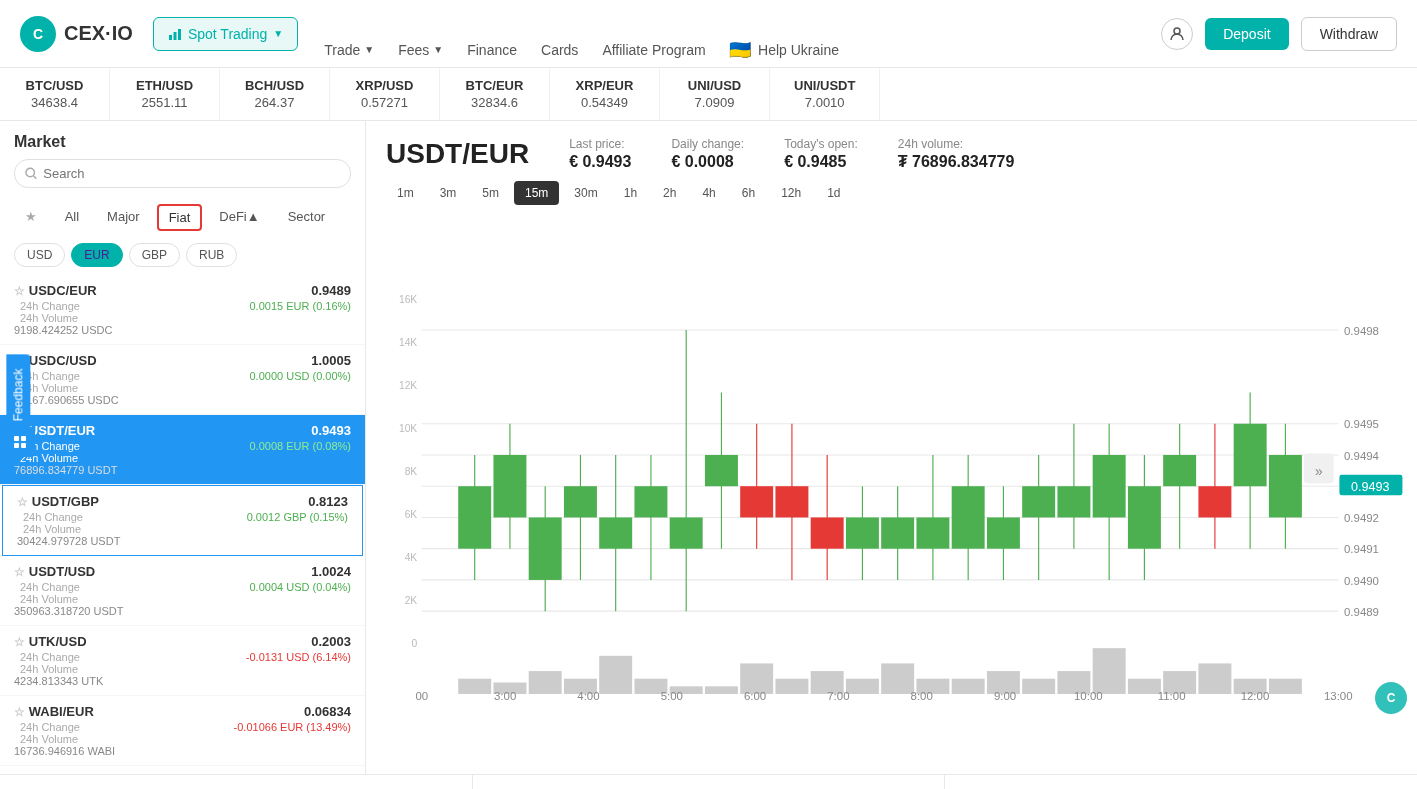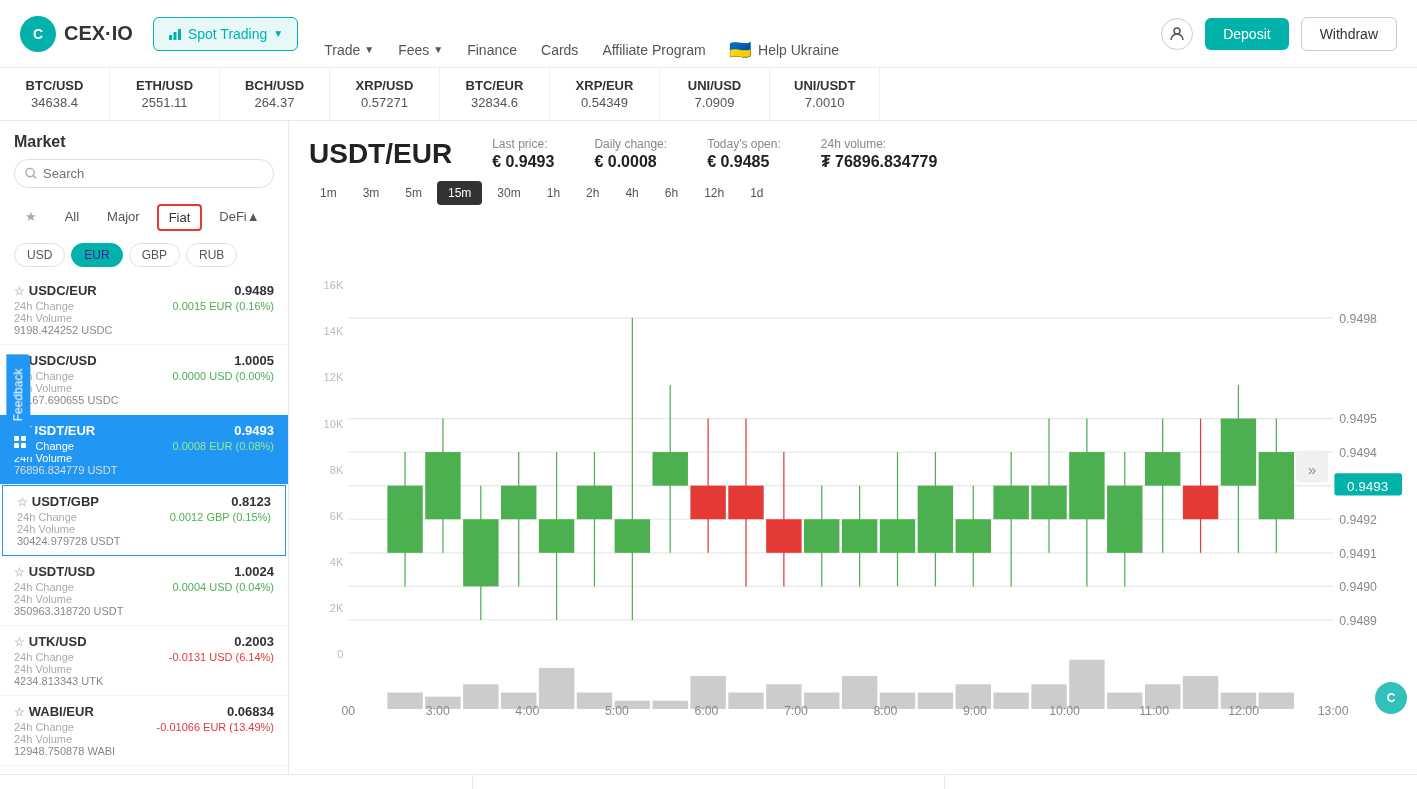--- a/index.html
+++ b/index.html
@@ -25,21 +25,21 @@
     
     .ticker-bar { background: #fff; border-bottom: 1px solid #e8e8e8; display: flex; gap: 0; overflow-x: auto; }
     .ticker-item { padding: 10px 24px; text-align: center; border-right: 1px solid #f0f0f0; cursor: pointer; min-width: 110px; }
     .ticker-item .pair { font-size: 13px; font-weight: 600; color: #333; }
     .ticker-item .price { font-size: 13px; color: #555; margin-top: 2px; }
 
     
     .main { display: flex; height: calc(100vh - 68px - 68px); }
 
     
-    .sidebar { width: 289px; background: #fff; border-right: 1px solid #e8e8e8; display: flex; flex-direction: column; overflow: hidden; }
+    .sidebar { width: 366px; background: #fff; border-right: 1px solid #e8e8e8; display: flex; flex-direction: column; overflow: hidden; }
     .sidebar-header { padding: 12px 14px 8px; }
     .market-title { font-size: 16px; font-weight: 600; margin-bottom: 8px; }
     .search-box { display: flex; align-items: center; border: 1px solid #e0e0e0; border-radius: 14px; padding: 6px 10px; gap: 6px; }
     .search-box input { border: none; outline: none; font-size: 13px; width: 100%; background: transparent; }
     .filter-tabs { display: flex; gap: 6px; padding: 8px 14px; }
     .filter-tab { padding: 4px 10px; font-size: 13px; border-radius: 4px; cursor: pointer; color: #555; border: 1px solid transparent; }
     .filter-tab.active { border: 2px solid #e53935; color: #333; font-weight: 500; }
     .filter-tab.star { color: #aaa; }
     .currency-tabs { display: flex; gap: 6px; padding: 4px 14px 8px; }
     .currency-tab { padding: 4px 12px; font-size: 12px; border: 1px solid #e0e0e0; border-radius: 12px; cursor: pointer; color: #555; background: #fff; }
@@ -49,21 +49,21 @@
     .market-item.active { background: #2196f3; color: white; }
     .market-item.active .label { color: white; }
     .market-item.active .change-pos { color: #90ee90; }
     .market-item.active .volume { color: #ddd; }
     .market-item.nearby { border: 1px solid #2196f3; margin: 0 2px; }
     .mi-row1 { display: flex; justify-content: space-between; align-items: center; }
     .mi-pair { font-weight: 600; font-size: 13px; display: flex; align-items: center; gap: 4px; }
     .mi-price { font-size: 13px; font-weight: 600; }
     .mi-row2 { display: flex; justify-content: space-between; font-size: 11px; color: #888; margin-top: 2px; }
     .mi-row3 { display: flex; justify-content: flex-start; font-size: 11px; color: #888; flex-direction: column; }
-    .label { font-size: 11px; color: #aaa; }
+    .label { font-size: 11px; color: #aaa; margin-left: 6px; }
     .change-pos { color: #4caf50; }
     .change-neg { color: #e53935; }
     .volume { font-size: 11px; }
     .star-icon { color: #ccc; font-size: 12px; }
 
     
     .chart-area { flex: 1; background: #fff; overflow: hidden; display: flex; flex-direction: column; }
     .chart-header { padding: 16px 20px 10px; display: flex; align-items: center; gap: 40px; }
     .pair-title { font-size: 28px; font-weight: 700; color: #222; }
     .stat-block { display: flex; flex-direction: column; }
@@ -297,21 +297,21 @@
         <span>WABI/EUR</span>
       </div>
       <div class="mi-price">0.06834</div>
     </div>
     <div class="mi-row2">
       <span class="label">24h Change</span>
       <span class="change-neg">-0.01066 EUR (13.49%)</span>
     </div>
     <div class="mi-row3">
       <span class="label">24h Volume</span>
-      <span class="volume">12948.750878 WABI</span>
+      <span class="volume">16736.946916 WABI</span>
     </div>
   </div>
       </div>
   </div>
 
   <div class="chart-area">
     <div class="chart-header">
       <div class="pair-title">USDT/EUR</div>
       <div class="stat-block">
         <span class="stat-label">Last price:</span>

